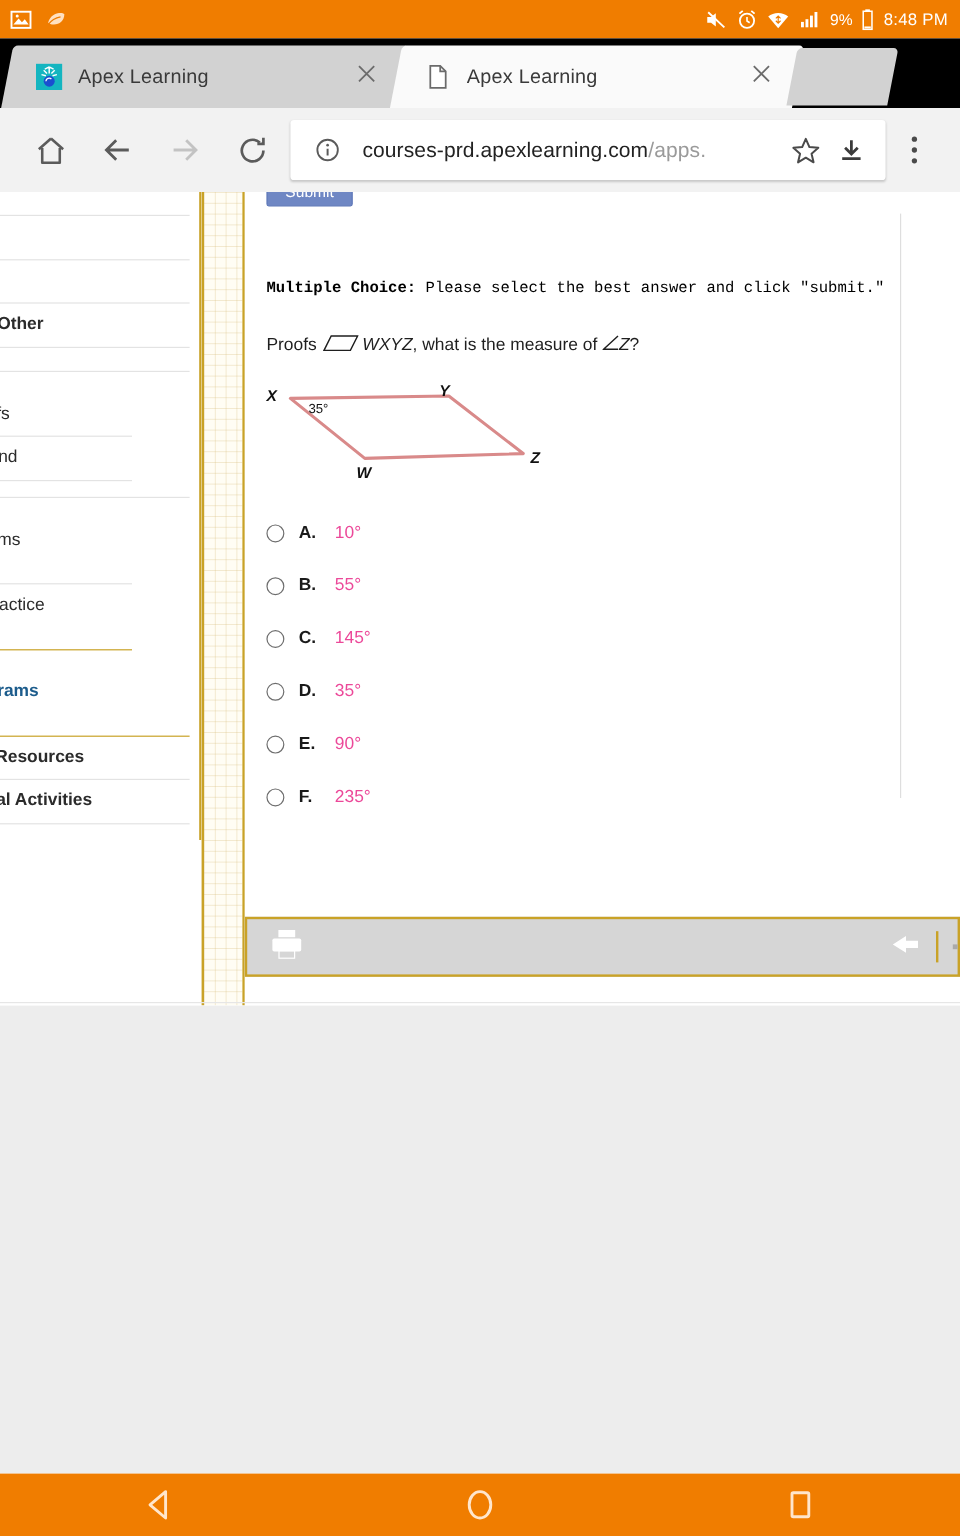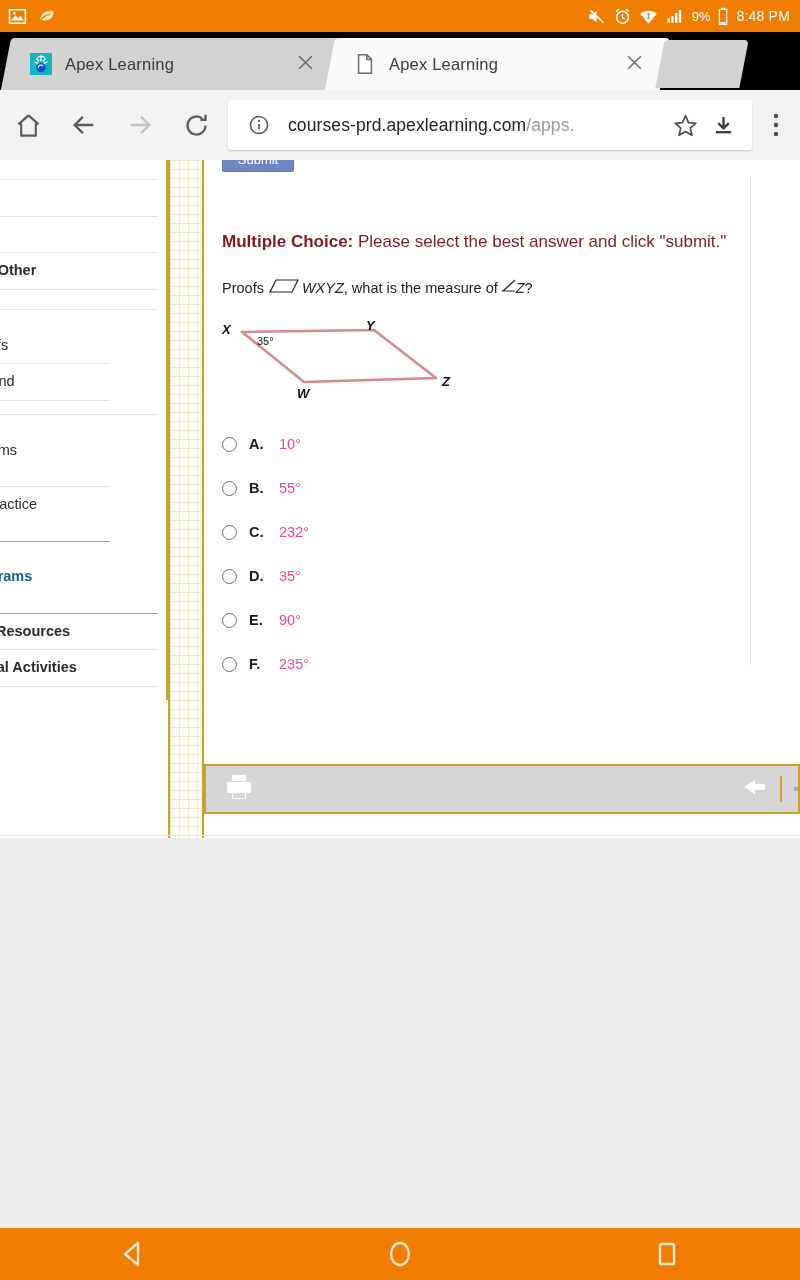--- a/index.html
+++ b/index.html
@@ -48,21 +48,21 @@
   .tab-title {
     font-size:16.5px; color:#3a3a3a; white-space:nowrap;
     overflow:hidden; flex:1 1 auto; letter-spacing:.2px;
   }
   .tab-2 .tab-title { color:#3a3a3a; }
   .tab-close { width:30px; flex:0 0 auto; margin-right:16px; text-align:center; }
 
   
   .toolbar {
     position:absolute; left:0; top:90px; width:800px; height:70px;
-    background:#f2f2f2; display:flex; align-items:center; padding:0 0;
+    background:#f2f2f2; display:flex; align-items:center; padding:0 14px;
   }
   .tb-btn { width:56px; height:56px; display:flex; align-items:center; justify-content:center; flex:0 0 auto;}
   .omnibox {
     flex:1 1 auto; height:50px; background:#fff; border-radius:3px;
     display:flex; align-items:center; padding:0 10px 0 12px; margin-left:4px;
     box-shadow:0 1px 2px rgba(0,0,0,.18);
   }
   .om-url {
     flex:1 1 auto; font-size:17.5px; color:#222; white-space:nowrap;
     overflow:hidden; margin-left:10px; letter-spacing:.1px;
@@ -105,21 +105,21 @@
   
   .content { position:absolute; left:204px; top:0; width:596px; height:678px; background:#fff; }
   .submit-stub {
     position:absolute; left:18px; top:-14px; width:72px; height:26px;
     background:#6f87c4; border:1px solid #5d77b8; border-radius:2px;
     color:#fff; font-size:13px; line-height:26px; text-align:center; overflow:hidden;
   }
   .vrule { position:absolute; left:546px; top:18px; width:1px; height:487px; background:#dedede; }
 
   .q-title { position:absolute; left:18px; top:32px; font-size:24px; font-weight:bold; color:#1a1a1a; }
-  .q-instr { position:absolute; left:18px; top:72px; font-size:17px; color:#7f1d1d; }
+  .q-instr { position:absolute; left:18px; top:72px; font-size:13px; color:#000000;font-family:Liberation Mono, monospace; }
   .q-instr b { font-weight:bold; }
   .q-stem { position:absolute; left:18px; top:118px; font-size:14.5px; color:#1f1f1f; display:flex; align-items:center; }
   .q-stem i { font-style:italic; }
   .pg-glyph { display:inline-block; margin:0 3px 0 5px; vertical-align:middle; }
   .ang-glyph { display:inline-block; margin:0 0 0 4px; vertical-align:middle; }
 
   .figure { position:absolute; left:10px; top:150px; width:250px; height:100px; }
   .fig-lbl { position:absolute; font-size:13px; font-weight:bold; font-style:italic; color:#111; }
   .fig-ang { position:absolute; font-size:11px; color:#111; }
 
@@ -369,21 +369,21 @@
           <span class="opt-text">10°</span>
         </div>
         <div class="opt">
           <span class="opt-radio"></span>
           <span class="opt-letter">B.</span>
           <span class="opt-text">55°</span>
         </div>
         <div class="opt">
           <span class="opt-radio"></span>
           <span class="opt-letter">C.</span>
-          <span class="opt-text">232°</span>
+          <span class="opt-text">145°</span>
         </div>
         <div class="opt">
           <span class="opt-radio"></span>
           <span class="opt-letter">D.</span>
           <span class="opt-text">35°</span>
         </div>
         <div class="opt">
           <span class="opt-radio"></span>
           <span class="opt-letter">E.</span>
           <span class="opt-text">90°</span>

